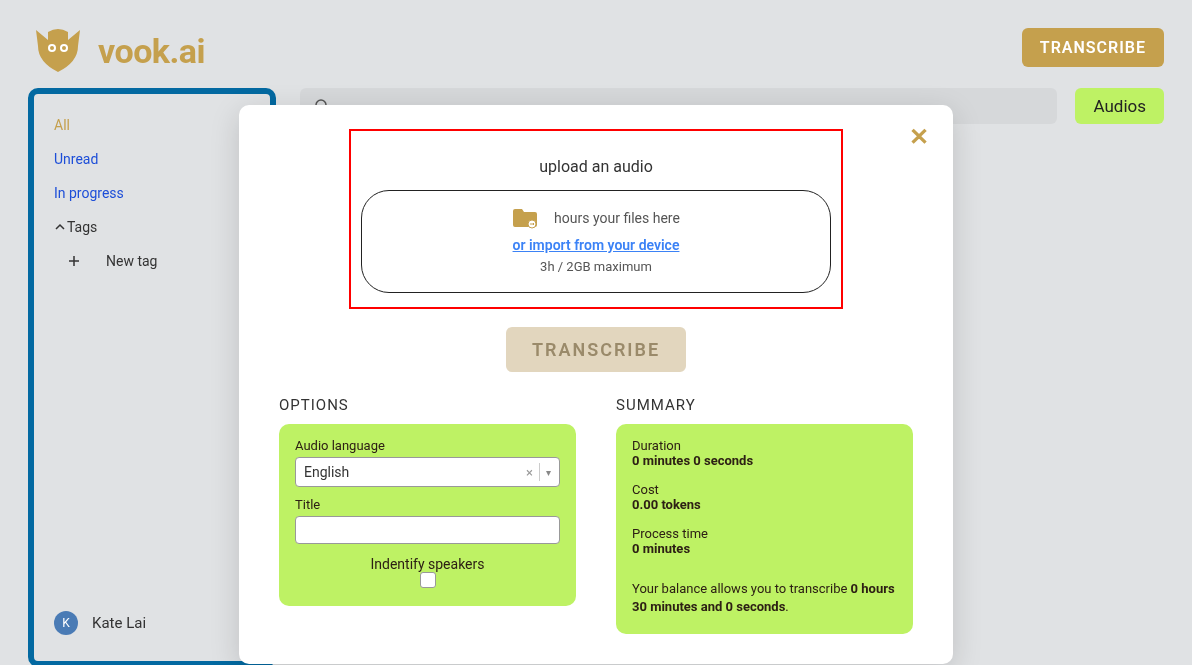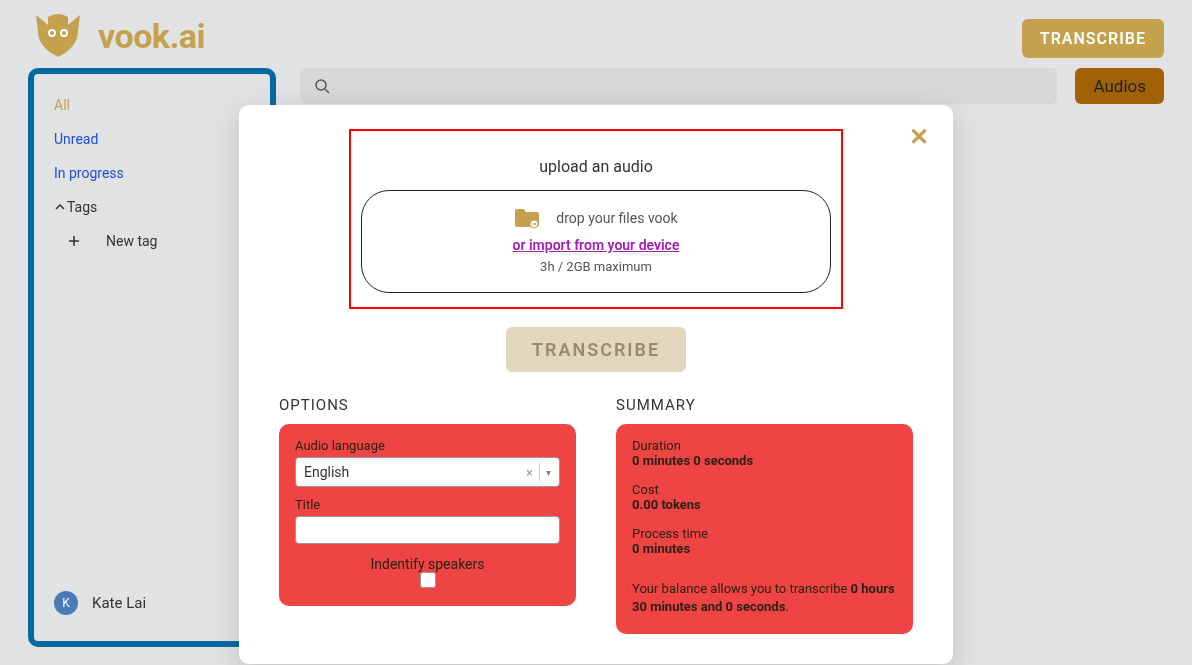--- a/index.html
+++ b/index.html
@@ -1,18 +1,18 @@
 <!DOCTYPE html>
 <html><head>
 <meta charset="utf-8">
 <style>
 * { margin: 0; padding: 0; box-sizing: border-box; font-family: -apple-system, BlinkMacSystemFont, "Segoe UI", Roboto, sans-serif; }
 body { background: #e0e2e4; width: 1192px; height: 665px; overflow: hidden; position: relative; }
 
-.header { display: flex; align-items: flex-end; justify-content: space-between; padding: 8px 28px 0 28px; height: 58px; }
+.header { display: flex; align-items: flex-start; justify-content: space-between; padding: 8px 28px 0 28px; height: 58px; margin-top: 20px; }
 .logo-wrap { display: flex; align-items: center; gap: 10px; }
 .logo-owl { width: 60px; height: 45px; }
 .logo-text { font-size: 34px; font-weight: 700; color: #C5A04D; letter-spacing: -0.5px; }
 .transcribe-top { background: #C5A04D; color: #fff; border: none; padding: 10px 18px; font-size: 16px; font-weight: 600; letter-spacing: 1px; border-radius: 6px; cursor: pointer; }
 
 .main { display: flex; padding: 10px 28px 18px 28px; gap: 24px; height: calc(665px - 58px); }
 
 .sidebar { width: 248px; background: transparent; border: 6px solid #0369a1; border-radius: 10px; display: flex; flex-direction: column; padding: 14px 0; }
 .side-item { padding: 9px 20px; font-size: 14px; color: #1d4ed8; cursor: pointer; }
 .side-item.active { color: #C5A04D; }
@@ -20,42 +20,42 @@
 .side-newtag { padding: 9px 20px 9px 34px; font-size: 14px; color: #333; display: flex; align-items: center; gap: 26px; cursor:pointer; }
 .side-spacer { flex: 1; }
 .side-user { display: flex; align-items: center; gap: 14px; padding: 12px 20px; }
 .avatar { width: 24px; height: 24px; border-radius: 50%; background: #4A7BB5; color: #fff; font-size: 12px; display:flex; align-items:center; justify-content:center; }
 .username { font-size: 15px; color: #333; }
 
 .content { flex: 1; }
 .content-top { display: flex; gap: 18px; align-items: center; }
 .searchbox { flex: 1; background: #d6d8da; border-radius: 6px; height: 36px; display:flex; align-items:center; padding: 0 14px; }
 .search-icon { width:16px; height:16px; color:#555; }
-.audios-label { background: #a16207; border-radius: 6px; height: 36px; display:flex; align-items:center; padding: 0 18px; font-size:17px; color:#222; }
+.audios-label { background: #bef264; border-radius: 6px; height: 36px; display:flex; align-items:center; padding: 0 18px; font-size:17px; color:#222; }
 
 
 .modal-backdrop { position:absolute; inset:0; display:flex; align-items:flex-start; justify-content:center; }
 .modal { margin-top: 105px; width: 714px; background:#fff; border-radius:10px; box-shadow: 0 8px 30px rgba(0,0,0,0.15); padding: 20px 40px 30px 40px; position:relative; }
 .modal-close { position:absolute; top:18px; right:24px; font-size:24px; color:#C5A04D; cursor:pointer; font-weight:bold; }
 
 .highlight-box { border: 2px solid #ff0000; padding: 26px 10px 14px 10px; margin: 4px 70px 0 70px; }
 .upload-title { text-align:center; font-size:16px; color:#333; margin-bottom:14px; }
 .dropzone { border:1px solid #222; border-radius:28px; padding: 16px 20px 18px 20px; text-align:center; }
 .drop-row { display:flex; align-items:center; justify-content:center; gap:16px; margin-bottom:8px; }
 .folder-icon { width:26px; height:22px; }
 .drop-text { font-size:14px; color:#555; }
-.import-link { font-size:14px; color:#a21caf; text-decoration:underline; font-weight:600; cursor:pointer; display:block; margin-bottom:6px; }
+.import-link { font-size:14px; color:#3b82f6; text-decoration:underline; font-weight:600; cursor:pointer; display:block; margin-bottom:6px; }
 .max-text { font-size:13px; color:#555; }
 
 .transcribe-btn { display:block; margin: 18px auto 0 auto; background:#e2d6be; color:#9a8a6a; border:none; padding: 12px 26px; font-size:18px; font-weight:600; letter-spacing:2px; border-radius:6px; cursor:pointer; }
 
 .panels { display:flex; gap:40px; margin-top: 24px; }
 .panel-col { flex:1; }
 .panel-heading { font-size:15px; letter-spacing:1px; color:#333; margin-bottom:10px; }
-.panel-box { background:#ef4444; border-radius:10px; padding: 14px 16px 18px 16px; color:#2d2014; font-size:14px; min-height: 158px; }
+.panel-box { background:#bef264; border-radius:10px; padding: 14px 16px 18px 16px; color:#2d2014; font-size:14px; min-height: 158px; }
 .opt-label { font-size:13px; margin-bottom:4px; }
 .select-wrap { background:#fff; border:1px solid #999; border-radius:4px; height:30px; display:flex; align-items:center; padding:0 8px; margin-bottom:10px; position:relative; }
 .select-val { flex:1; font-size:14px; color:#333; }
 .select-x { color:#999; font-size:13px; margin-right:6px; cursor:pointer; }
 .select-divider { width:1px; height:18px; background:#ccc; margin-right:6px; }
 .select-caret { color:#888; font-size:10px; }
 .title-input { width:100%; height:28px; border:1px solid #999; border-radius:4px; background:#fff; padding:0 6px; margin-bottom:12px; }
 .check-row { display:flex; align-items:center; justify-content:space-between;flex-direction:column; }
 .checkbox { width:16px; height:16px; background:#fff; border:1px solid #999; border-radius:3px; cursor:pointer; }
 
@@ -125,21 +125,21 @@
 
     <div class="highlight-box">
       <div class="upload-title">upload an audio</div>
       <div class="dropzone">
         <div class="drop-row">
           <svg class="folder-icon" viewBox="0 0 26 22">
             <path fill="#C5A04D" d="M1 4 Q1 2 3 2 L10 2 L12 5 L23 5 Q25 5 25 7 L25 18 Q25 20 23 20 L3 20 Q1 20 1 18 Z"></path>
             <circle cx="20" cy="17" r="4" fill="#fff" stroke="#C5A04D"></circle>
               <path d="M18 17 L22 17 M21 16 L22 17 L21 18" stroke="#C5A04D" fill="none"></path>
           </svg>
-          <span class="drop-text">drop your files vook</span>
+          <span class="drop-text">hours your files here</span>
         </div>
         <span class="import-link">or import from your device</span>
         <div class="max-text">3h / 2GB maximum</div>
       </div>
     </div>
 
     <button class="transcribe-btn">TRANSCRIBE</button>
 
     <div class="panels">
       <div class="panel-col">

